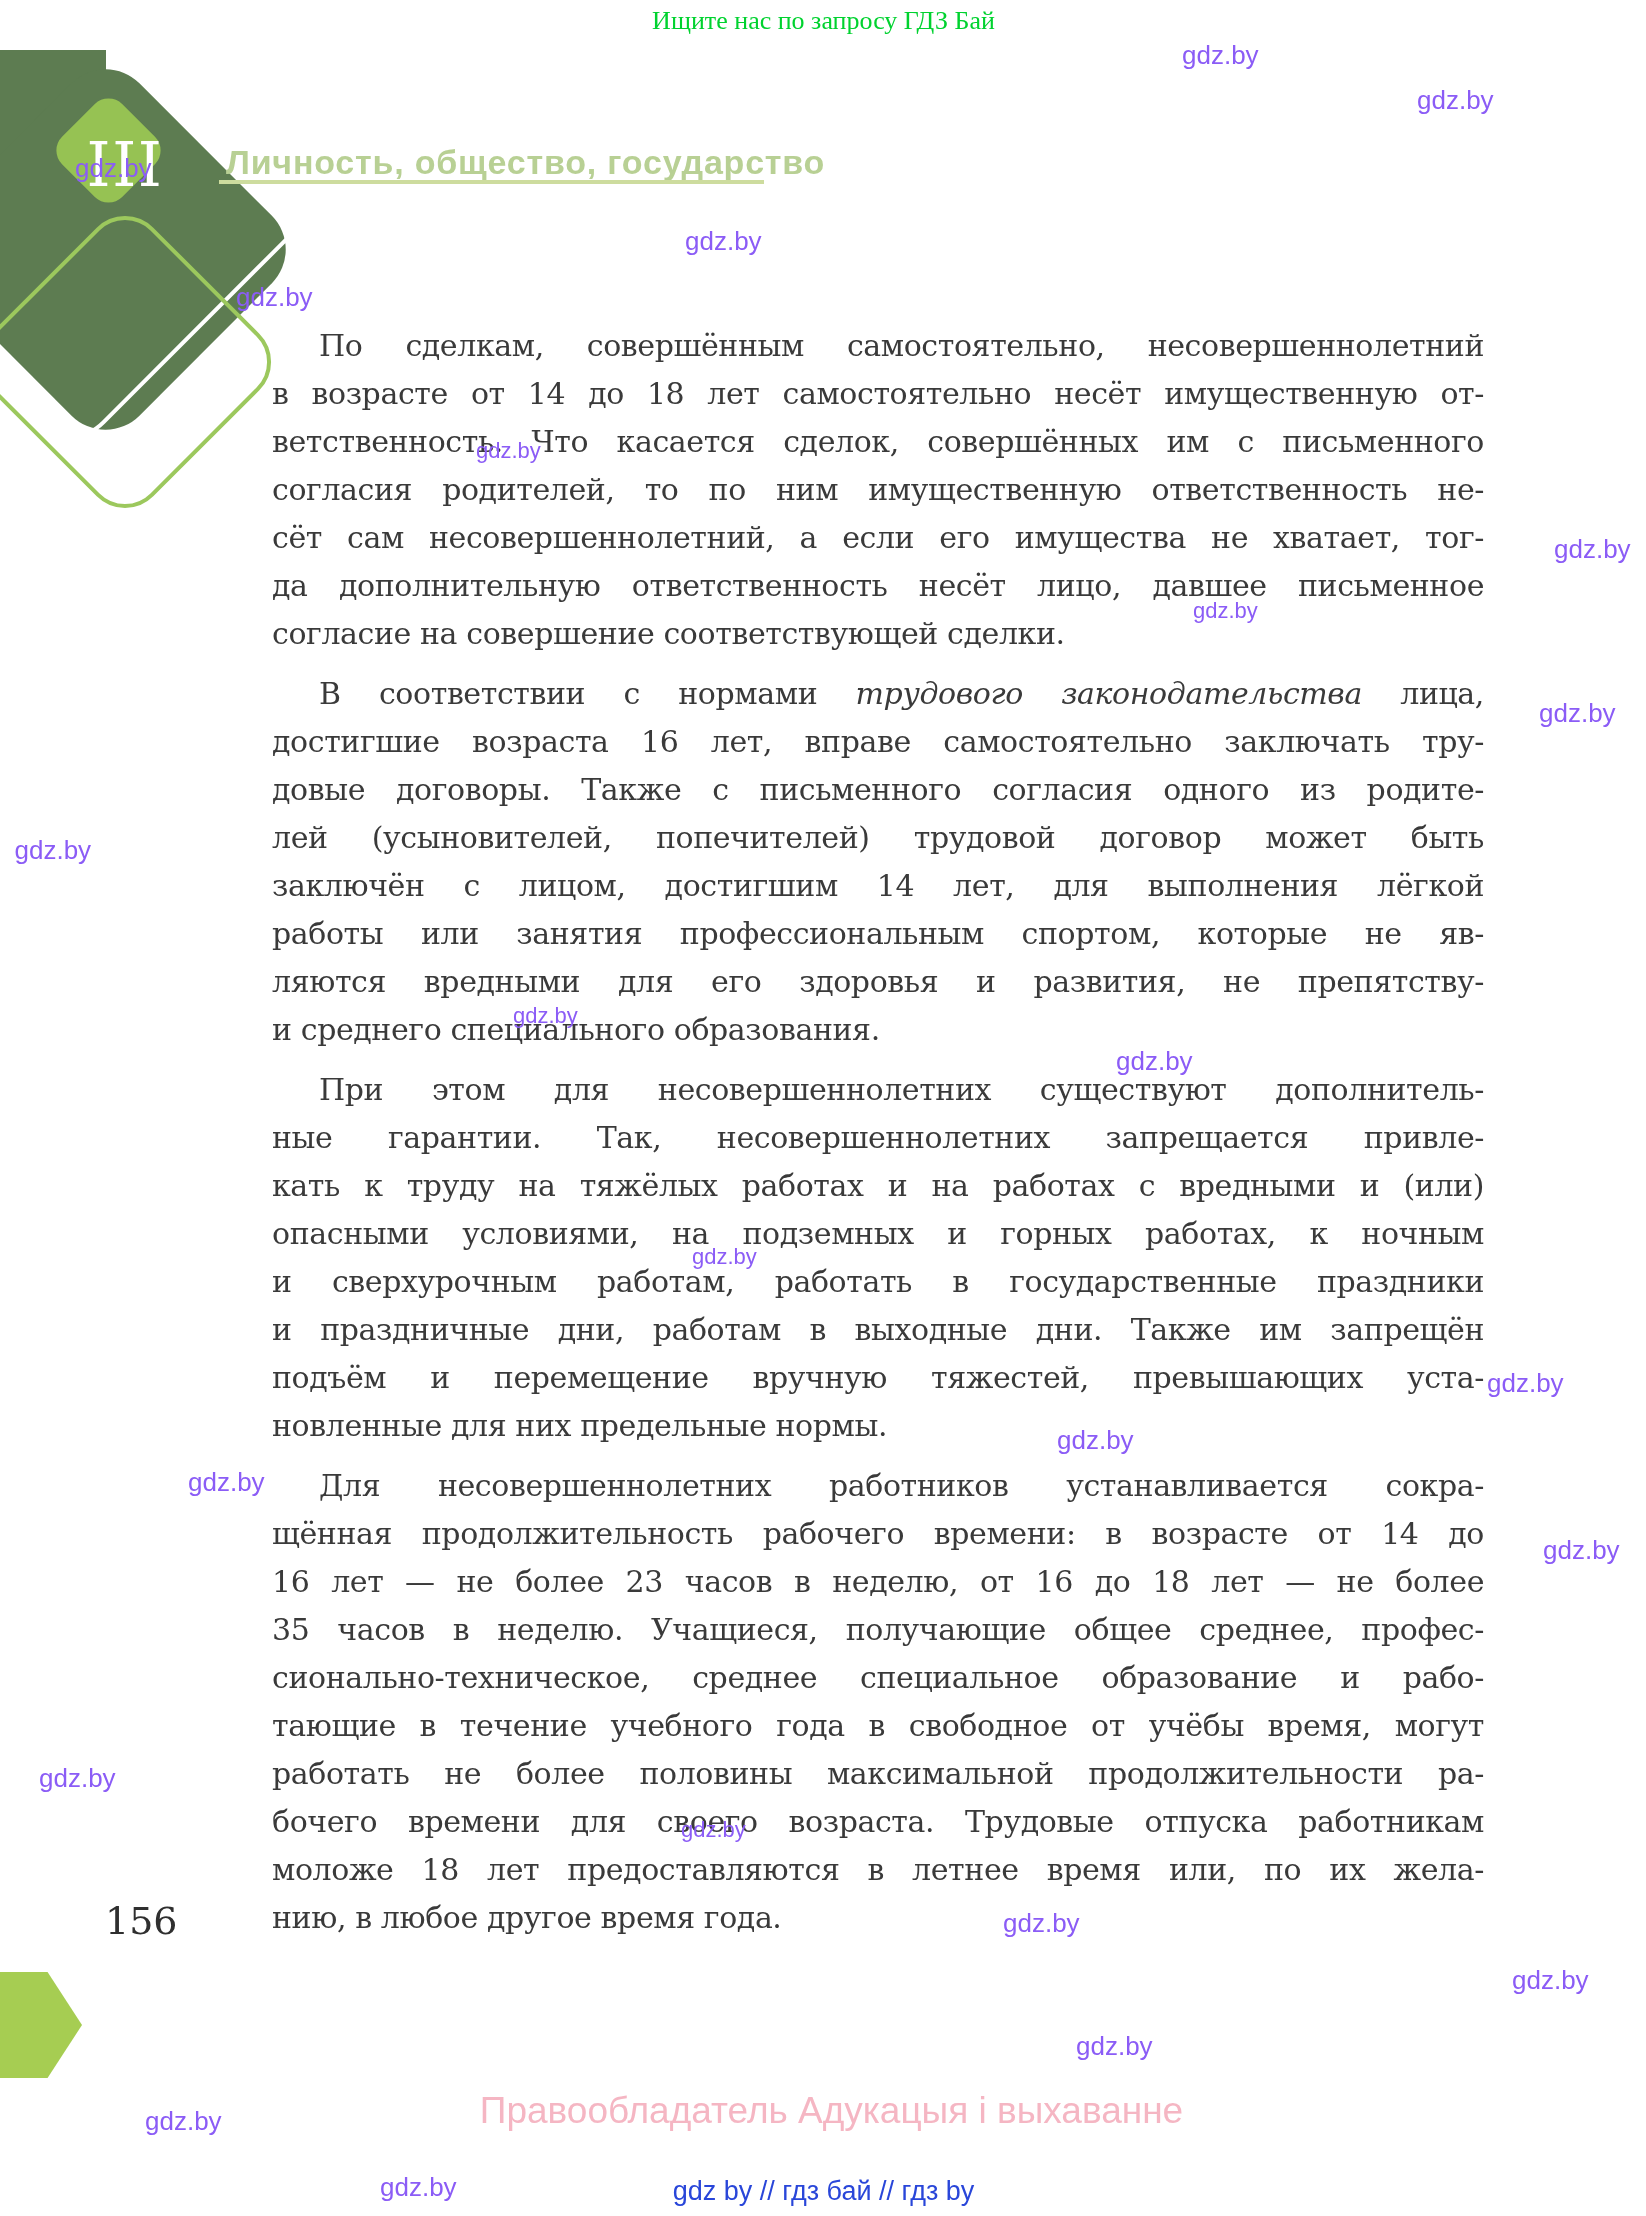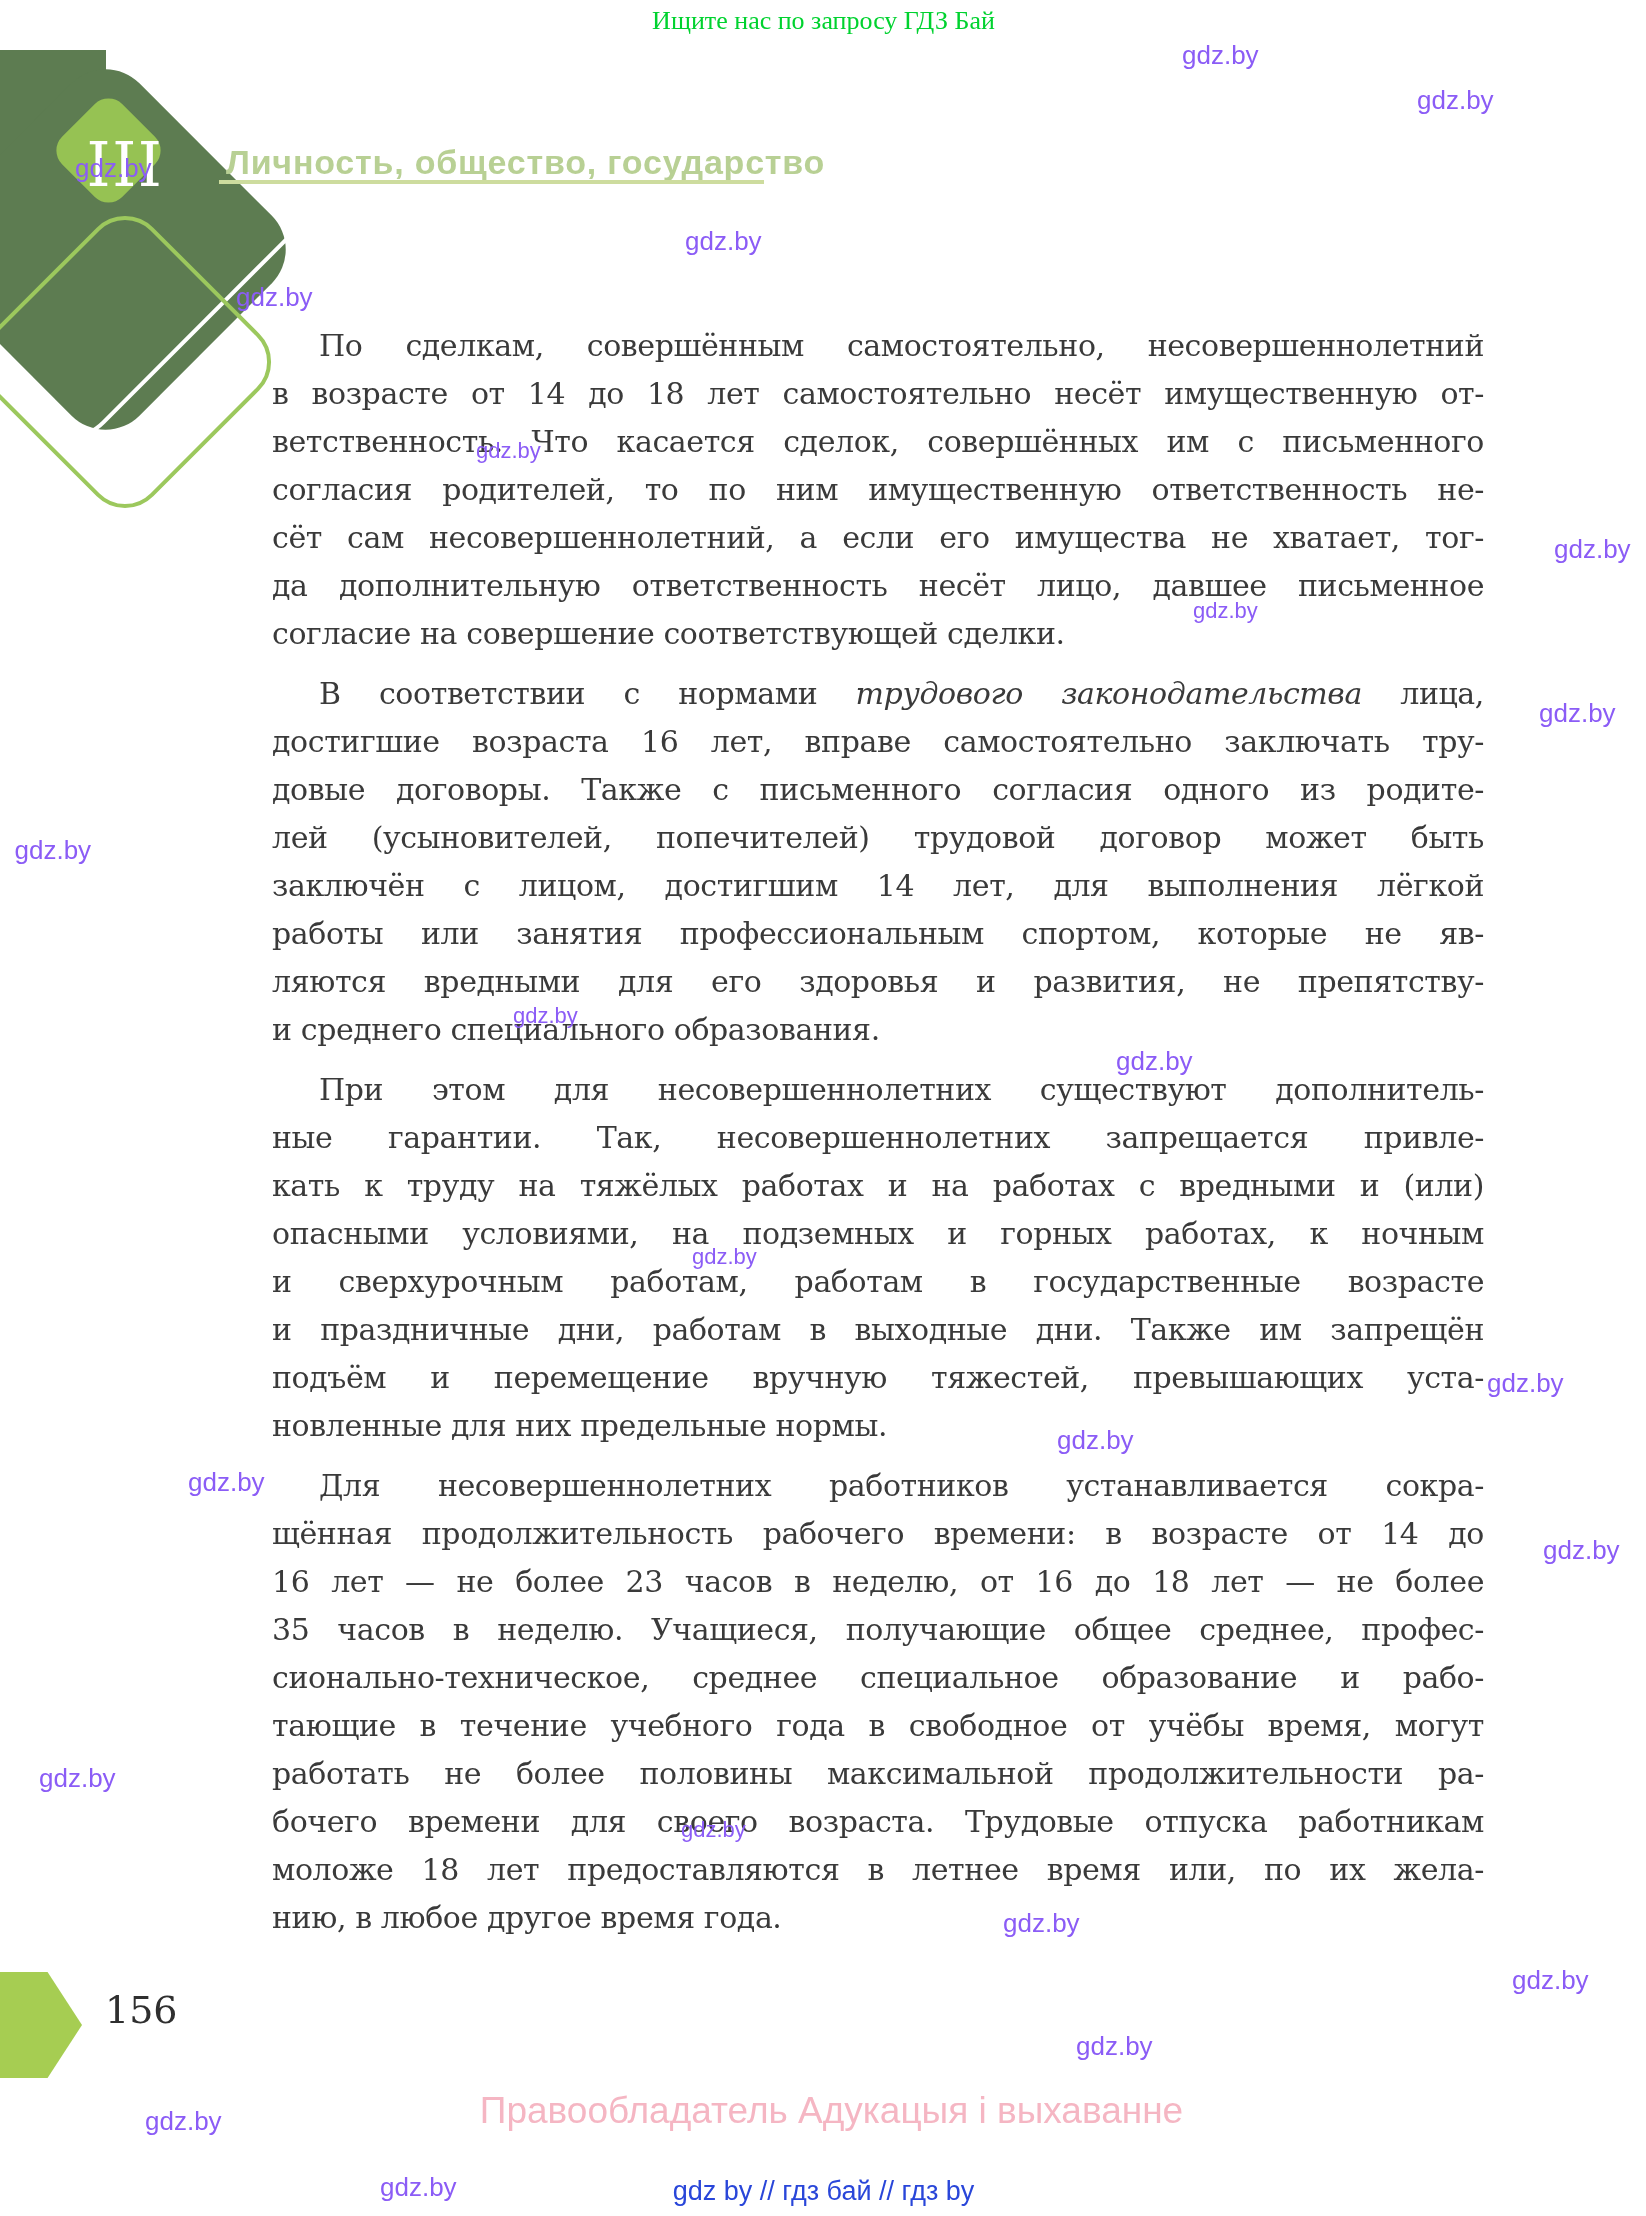--- a/index.html
+++ b/index.html
@@ -33,21 +33,21 @@
   .para{margin:12px;}
   .para + .para{margin-top:3.2px;}
   .it{font-style:italic;}
   
   .wm{position:absolute;font-family:"Liberation Sans",sans-serif;font-size:26px;color:#8b5cf6;
         white-space:nowrap;}
   .wm.sm{font-size:22px;}
   
   .page-marker{position:absolute;left:0;top:1972px;width:82px;height:106px;background:#a6cd52;
         clip-path:polygon(0 0,58% 0,100% 50%,58% 100%,0 100%);}
-  .page-number{position:absolute;left:105px;top:1988px;font-size:38px;color:#2f2f2f;
+  .page-number{position:absolute;left:105px;top:1899px;font-size:38px;color:#2f2f2f;
         font-family:"DejaVu Serif",serif;}
   .copyright{position:absolute;top:2090px;left:50%;transform:translateX(-50%);
         font-family:"Liberation Sans",sans-serif;font-size:37px;color:#f5b6c3;white-space:nowrap;margin-left:8px;}
   .footer-links{position:absolute;top:2176px;left:50%;transform:translateX(-50%);
         font-family:"Liberation Sans",sans-serif;font-size:27px;color:#2946d9;white-space:nowrap;}
 </style>
 </head>
 <body>
 
 <div class="page">
@@ -84,21 +84,21 @@
       <div class="line">заключён с лицом, достигшим 14 лет, для выполнения лёгкой</div>
       <div class="line">работы или занятия профессиональным спортом, которые не яв-</div>
       <div class="line">ляются вредными для его здоровья и развития, не препятству-</div>
       <div class="line last">и среднего специального образования.</div>
     </div>
     <div class="para">
       <div class="line indent">При этом для несовершеннолетних существуют дополнитель-</div>
       <div class="line">ные гарантии. Так, несовершеннолетних запрещается привле-</div>
       <div class="line">кать к труду на тяжёлых работах и на работах с вредными и (или)</div>
       <div class="line">опасными условиями, на подземных и горных работах, к ночным</div>
-      <div class="line">и сверхурочным работам, работам в государственные возрасте</div>
+      <div class="line">и сверхурочным работам, работать в государственные праздники</div>
       <div class="line">и праздничные дни, работам в выходные дни. Также им запрещён</div>
       <div class="line">подъём и перемещение вручную тяжестей, превышающих уста-</div>
       <div class="line last">новленные для них предельные нормы.</div>
     </div>
     <div class="para">
       <div class="line indent">Для несовершеннолетних работников устанавливается сокра-</div>
       <div class="line">щённая продолжительность рабочего времени: в возрасте от 14 до</div>
       <div class="line">16 лет — не более 23 часов в неделю, от 16 до 18 лет — не более</div>
       <div class="line">35 часов в неделю. Учащиеся, получающие общее среднее, профес-</div>
       <div class="line">сионально-техническое, среднее специальное образование и рабо-</div>

